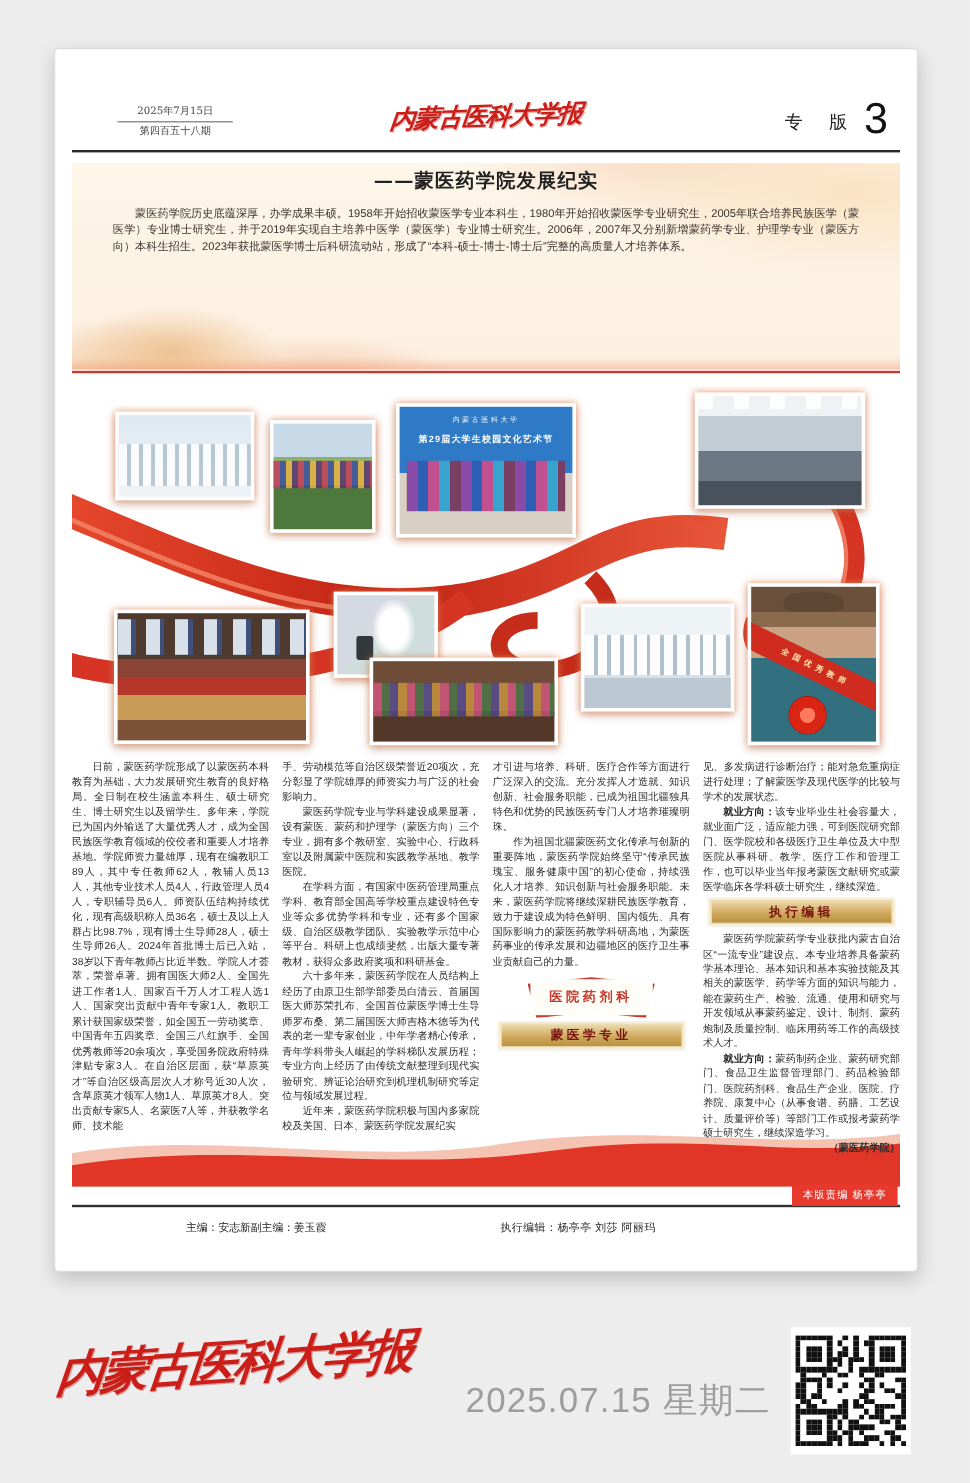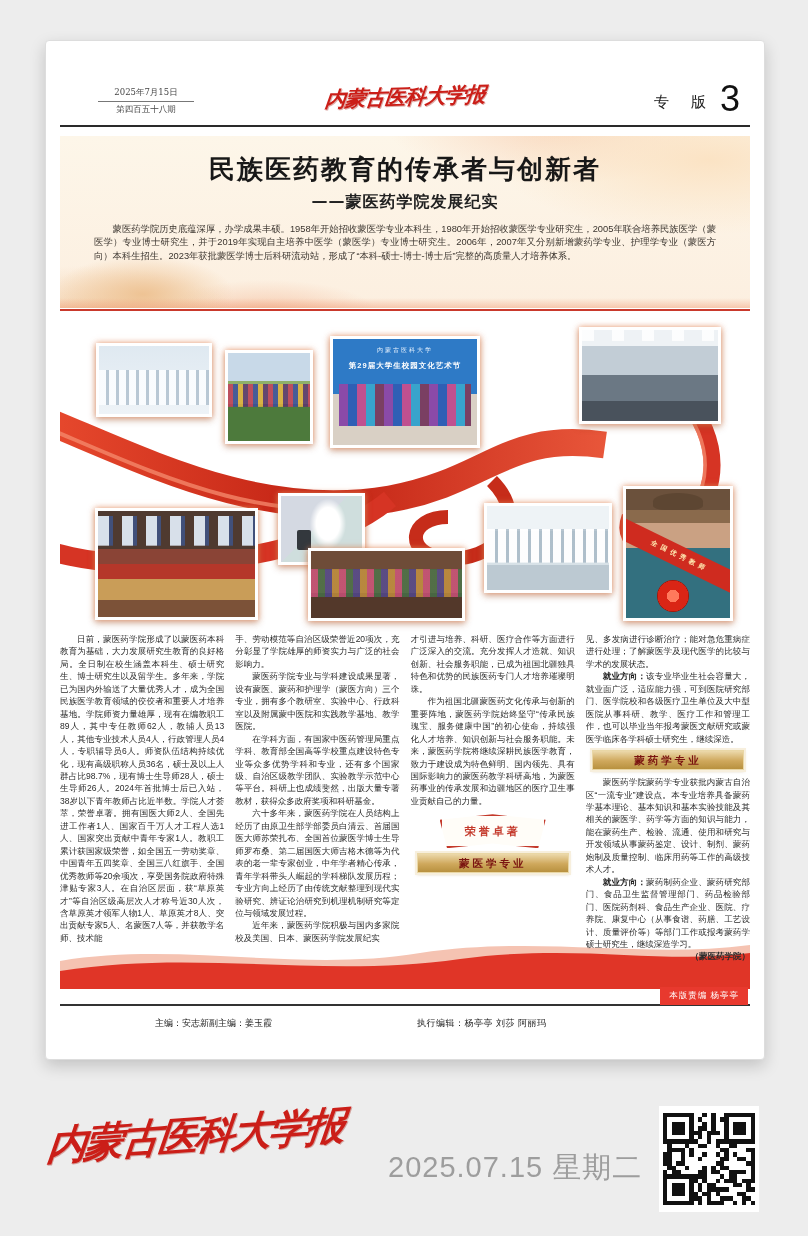--- a/index.html
+++ b/index.html
@@ -133,21 +133,20 @@
       <div class="sect">
         <span class="zi">专</span>
         <span class="gap"></span>
         <span class="zi">版</span>
         <span class="num">3</span>
       </div>
     </div>
     <div class="hrule"></div>
 
     <div class="banner">
-      <p class="title">民族医药教育的传承者与创新者</p>
       <p class="subtitle">——蒙医药学院发展纪实</p>
       <div class="intro">
         <p>蒙医药学院历史底蕴深厚，办学成果丰硕。1958年开始招收蒙医学专业本科生，1980年开始招收蒙医学专业研究生，2005年联合培养民族医学（蒙医学）专业博士研究生，并于2019年实现自主培养中医学（蒙医学）专业博士研究生。2006年，2007年又分别新增蒙药学专业、护理学专业（蒙医方向）本科生招生。2023年获批蒙医学博士后科研流动站，形成了“本科-硕士-博士-博士后”完整的高质量人才培养体系。</p>
       </div>
     </div>
     <div class="redline"></div>
 
     <div class="collage">
       <svg class="ribbons" viewBox="0 0 690 316" preserveAspectRatio="none">
         <defs>
@@ -216,27 +215,27 @@
         <div class="col">
           <p style="text-indent:0">手、劳动模范等自治区级荣誉近20项次，充分彰显了学院雄厚的师资实力与广泛的社会影响力。</p>
           <p>蒙医药学院专业与学科建设成果显著，设有蒙医、蒙药和护理学（蒙医方向）三个专业，拥有多个教研室、实验中心、行政科室以及附属蒙中医院和实践教学基地、教学医院。</p>
           <p>在学科方面，有国家中医药管理局重点学科、教育部全国高等学校重点建设特色专业等众多优势学科和专业，还有多个国家级、自治区级教学团队、实验教学示范中心等平台。科研上也成绩斐然，出版大量专著教材，获得众多政府奖项和科研基金。</p>
           <p>六十多年来，蒙医药学院在人员结构上经历了由原卫生部学部委员白清云、首届国医大师苏荣扎布、全国首位蒙医学博士生导师罗布桑、第二届国医大师吉格木德等为代表的老一辈专家创业，中年学者精心传承，青年学科带头人崛起的学科梯队发展历程；专业方向上经历了由传统文献整理到现代实验研究、辨证论治研究到机理机制研究等定位与领域发展过程。</p>
           <p>近年来，蒙医药学院积极与国内多家院校及美国、日本、蒙医药学院发展纪实</p>
         </div>
         <div class="col">
           <p style="text-indent:0">才引进与培养、科研、医疗合作等方面进行广泛深入的交流。充分发挥人才造就、知识创新、社会服务职能，已成为祖国北疆独具特色和优势的民族医药专门人才培养璀璨明珠。</p>
           <p>作为祖国北疆蒙医药文化传承与创新的重要阵地，蒙医药学院始终坚守“传承民族瑰宝、服务健康中国”的初心使命，持续强化人才培养、知识创新与社会服务职能。未来，蒙医药学院将继续深耕民族医学教育，致力于建设成为特色鲜明、国内领先、具有国际影响力的蒙医药教学科研高地，为蒙医药事业的传承发展和边疆地区的医疗卫生事业贡献自己的力量。</p>
-          <div class="badge">荣誉卓著</div>
+          <div class="badge">医院药剂科</div>
           <div class="goldbar">蒙医学专业</div>
         </div>
         <div class="col">
           <p style="text-indent:0">见、多发病进行诊断治疗；能对急危重病症进行处理；了解蒙医学及现代医学的比较与学术的发展状态。</p>
           <p><b>就业方向：</b><span>该专业毕业生社会容量大，就业面广泛，适应能力强，可到医院研究部门、医学院校和各级医疗卫生单位及大中型医院从事科研、教学、医疗工作和管理工作，也可以毕业当年报考蒙医文献研究或蒙医学临床各学科硕士研究生，继续深造。</span></p>
-          <div class="goldbar">蒙药学专业</div>
+          <div class="goldbar">执行编辑</div>
           <p>蒙医药学院蒙药学专业获批内蒙古自治区“一流专业”建设点。本专业培养具备蒙药学基本理论、基本知识和基本实验技能及其相关的蒙医学、药学等方面的知识与能力，能在蒙药生产、检验、流通、使用和研究与开发领域从事蒙药鉴定、设计、制剂、蒙药炮制及质量控制、临床用药等工作的高级技术人才。</p>
           <p><b>就业方向：</b><span>蒙药制药企业、蒙药研究部门、食品卫生监督管理部门、药品检验部门、医院药剂科、食品生产企业、医院、疗养院、康复中心（从事食谱、药膳、工艺设计、质量评价等）等部门工作或报考蒙药学硕士研究生，继续深造学习。</span></p>
           <p class="attrib">（蒙医药学院）</p>
         </div>
       </div>
     </div>
 
     <div class="fbadge">本版责编 杨亭亭</div>
     <div class="frule"></div>
     <div class="editors">

